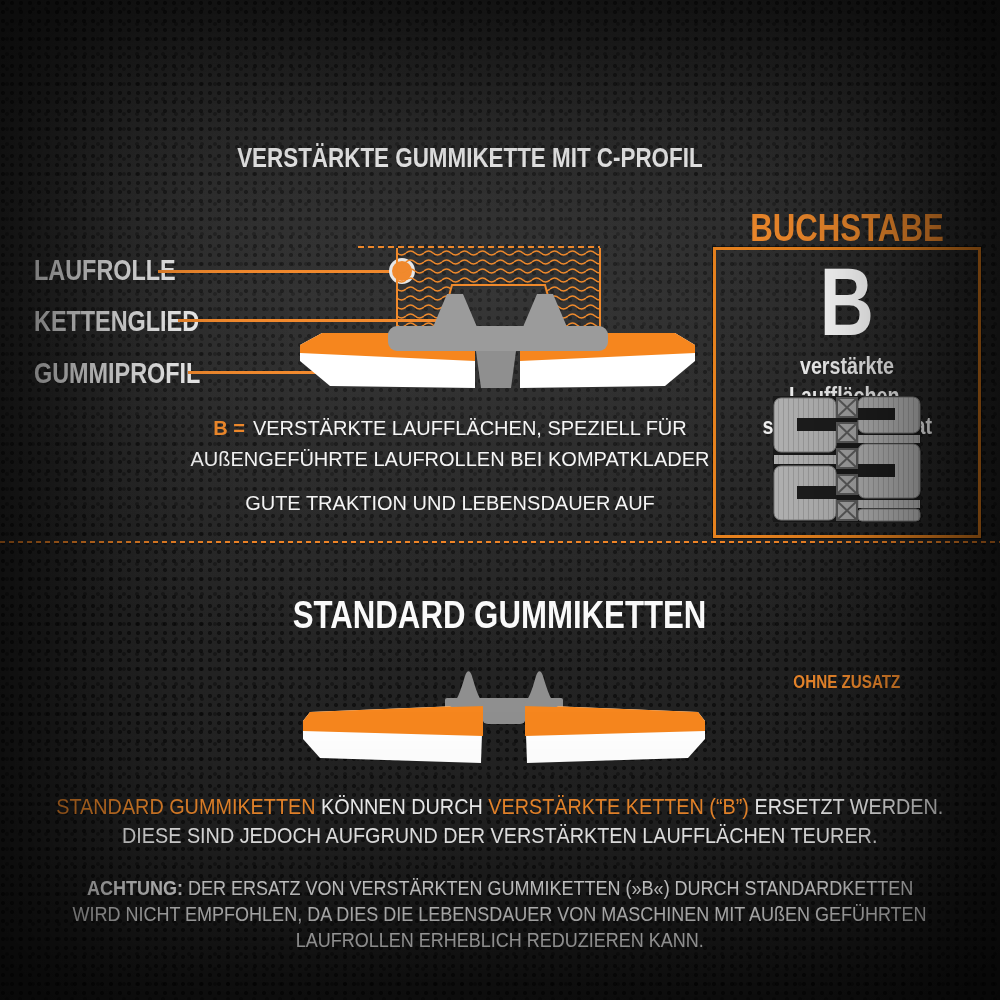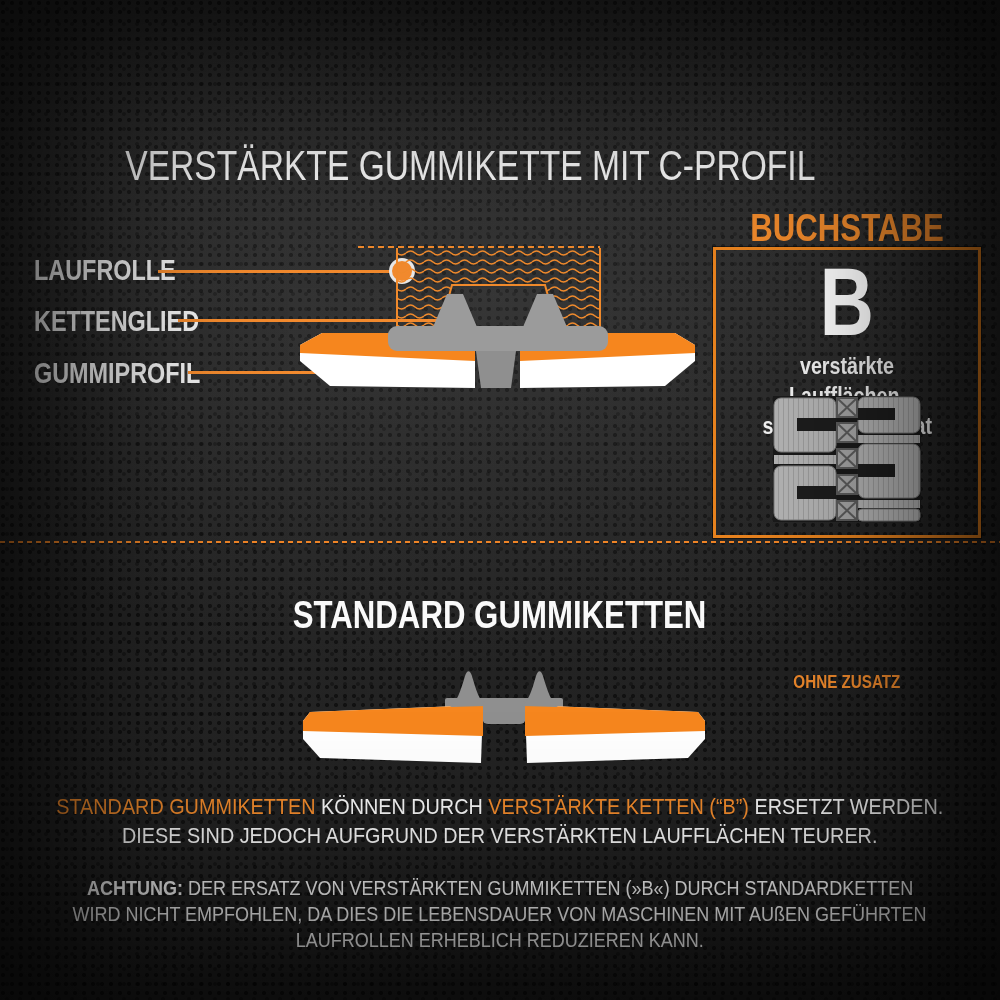--- a/index.html
+++ b/index.html
@@ -23,21 +23,21 @@
     z-index:50;
   }
   .abs{position:absolute;}
   .cond{display:inline-block;transform:scaleX(.8);transform-origin:center;}
   .cond-l{display:inline-block;transform:scaleX(.78);transform-origin:left center;}
   .orange{color:#F08A2C;}
   .white{color:#F5F5F5;}
   .ctr{text-align:center;}
 
   .main-title{left:0;top:24px;width:1000px;font-size:47px;font-weight:700;letter-spacing:.5px;color:#F08A2C;}
-  .sec1-title{left:0;top:142px;width:940px;font-size:42px;font-weight:400;color:#FAFAFA;}
+  .sec1-title{left:0;top:142px;width:940px;font-size:28px;font-weight:700;color:#FAFAFA;}
 
   .part-label{font-size:30px;font-weight:700;color:#F2F2F2;white-space:nowrap;}
   .leader{height:3px;background:#F28A2E;}
   .dot{width:20px;height:20px;border-radius:50%;background:#F28A2E;border:3px solid #E8E8E8;box-sizing:content-box;}
 
   .panel-title{left:713px;top:206px;width:268px;font-size:39px;font-weight:700;color:#F08A2C;}
   .letter-box{
     left:713px;top:247px;width:268px;height:291px;
     border:3px solid #E8831F;box-sizing:border-box;
     box-shadow:0 0 0 1px rgba(0,0,0,.45);
@@ -160,23 +160,27 @@
         <rect x="64" y="79" width="20" height="19" fill="#A6A6A6"></rect>
           <line x1="64" y1="79" x2="84" y2="98"></line>
           <line x1="84" y1="79" x2="64" y2="98"></line>
         <rect x="64" y="105" width="20" height="19" fill="#A6A6A6"></rect>
           <line x1="64" y1="105" x2="84" y2="124"></line>
           <line x1="84" y1="105" x2="64" y2="124"></line>
       </g>
     </svg>
   </div>
 
+  <div class="abs ctr bdef">
+    <span class="bprefix orange">B =</span><span class="white">VERSTÄRKTE LAUFFLÄCHEN, SPEZIELL FÜR</span><br>
+    <span class="white">AUßENGEFÜHRTE LAUFROLLEN BEI KOMPATKLADER</span>
+  </div>
 
   <div class="abs ctr benefit">
-    <br>
+    <span class="white">GUTE TRAKTION UND LEBENSDAUER AUF</span><br>
   </div>
 
   <div class="abs divider"></div>
 
   <div class="abs ctr sec2-title">
     <span class="cond">STANDARD GUMMIKETTEN</span>
   </div>
 
   <div class="abs ctr tag-title">
     <span class="cond">OHNE ZUSATZ</span>

